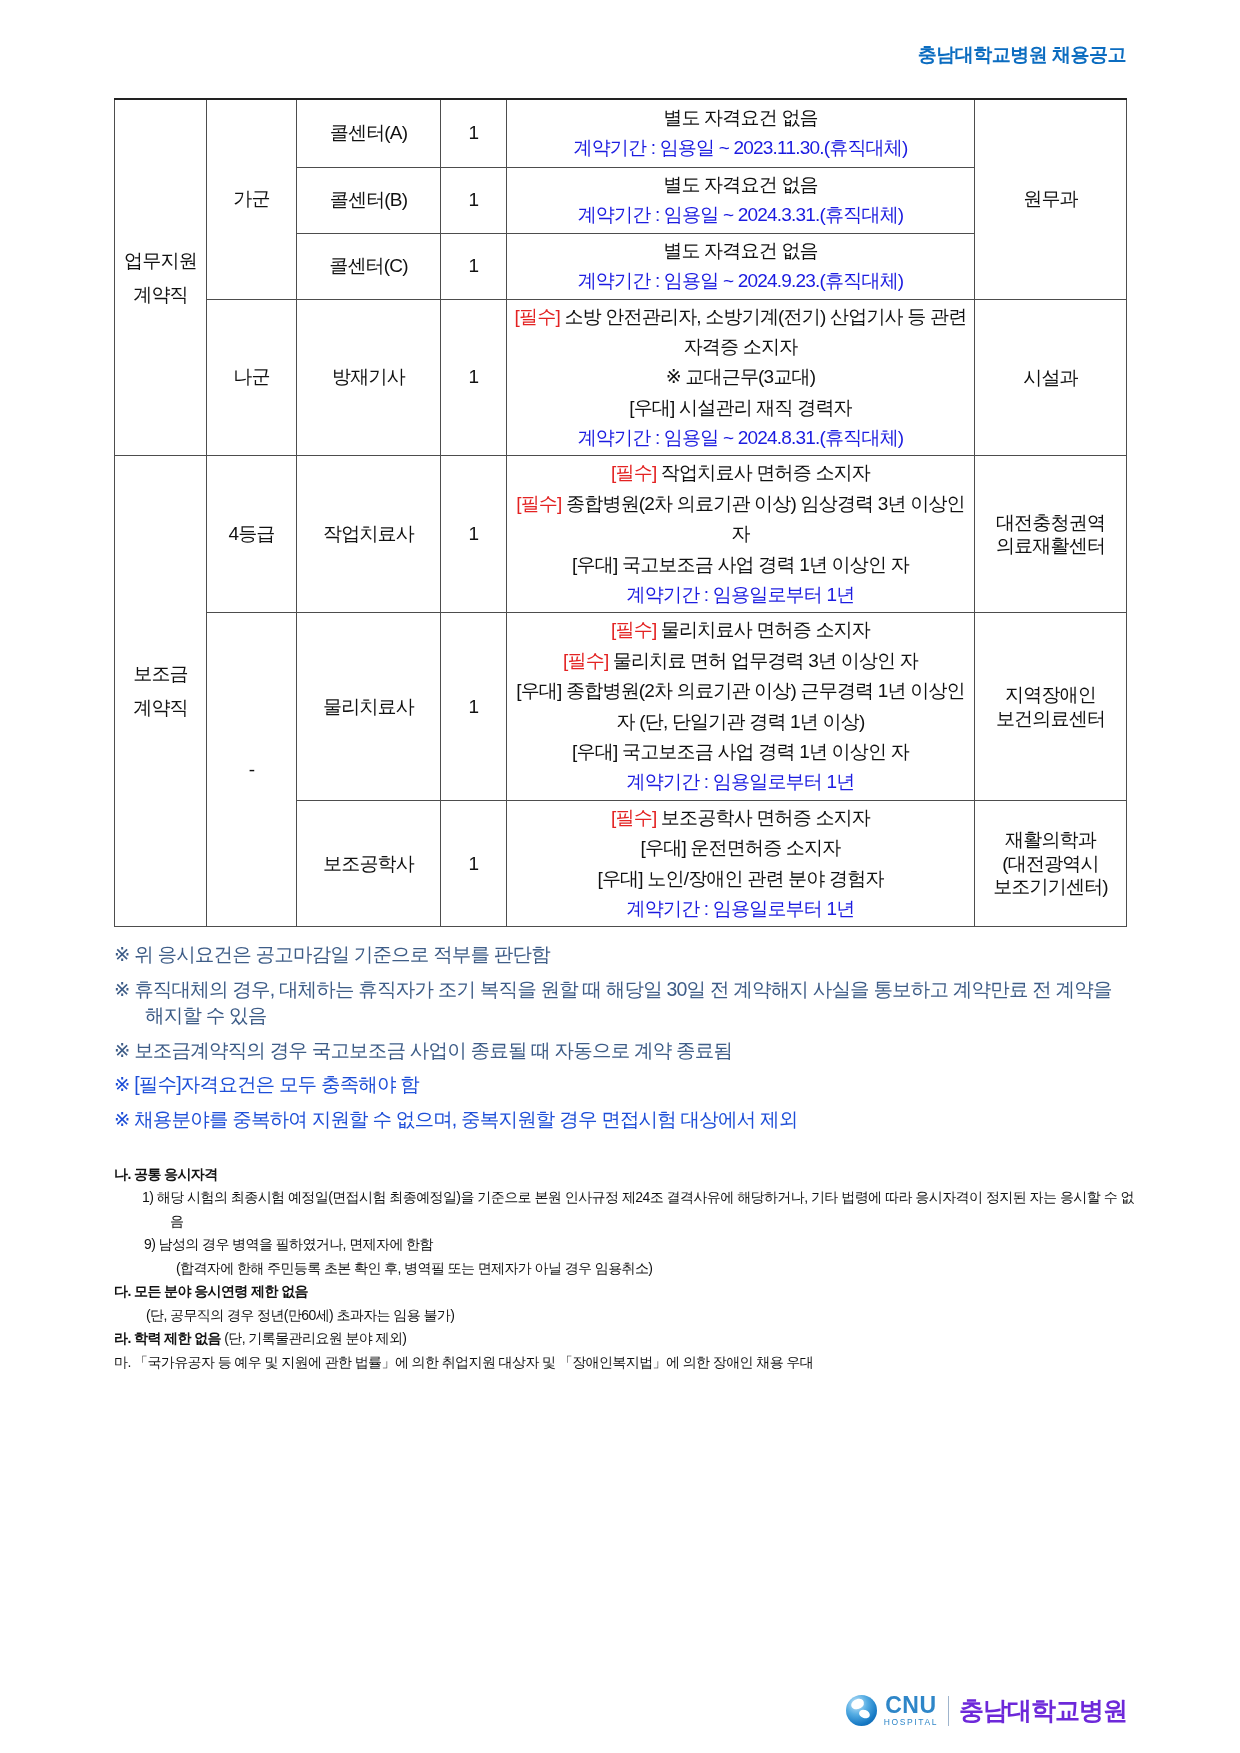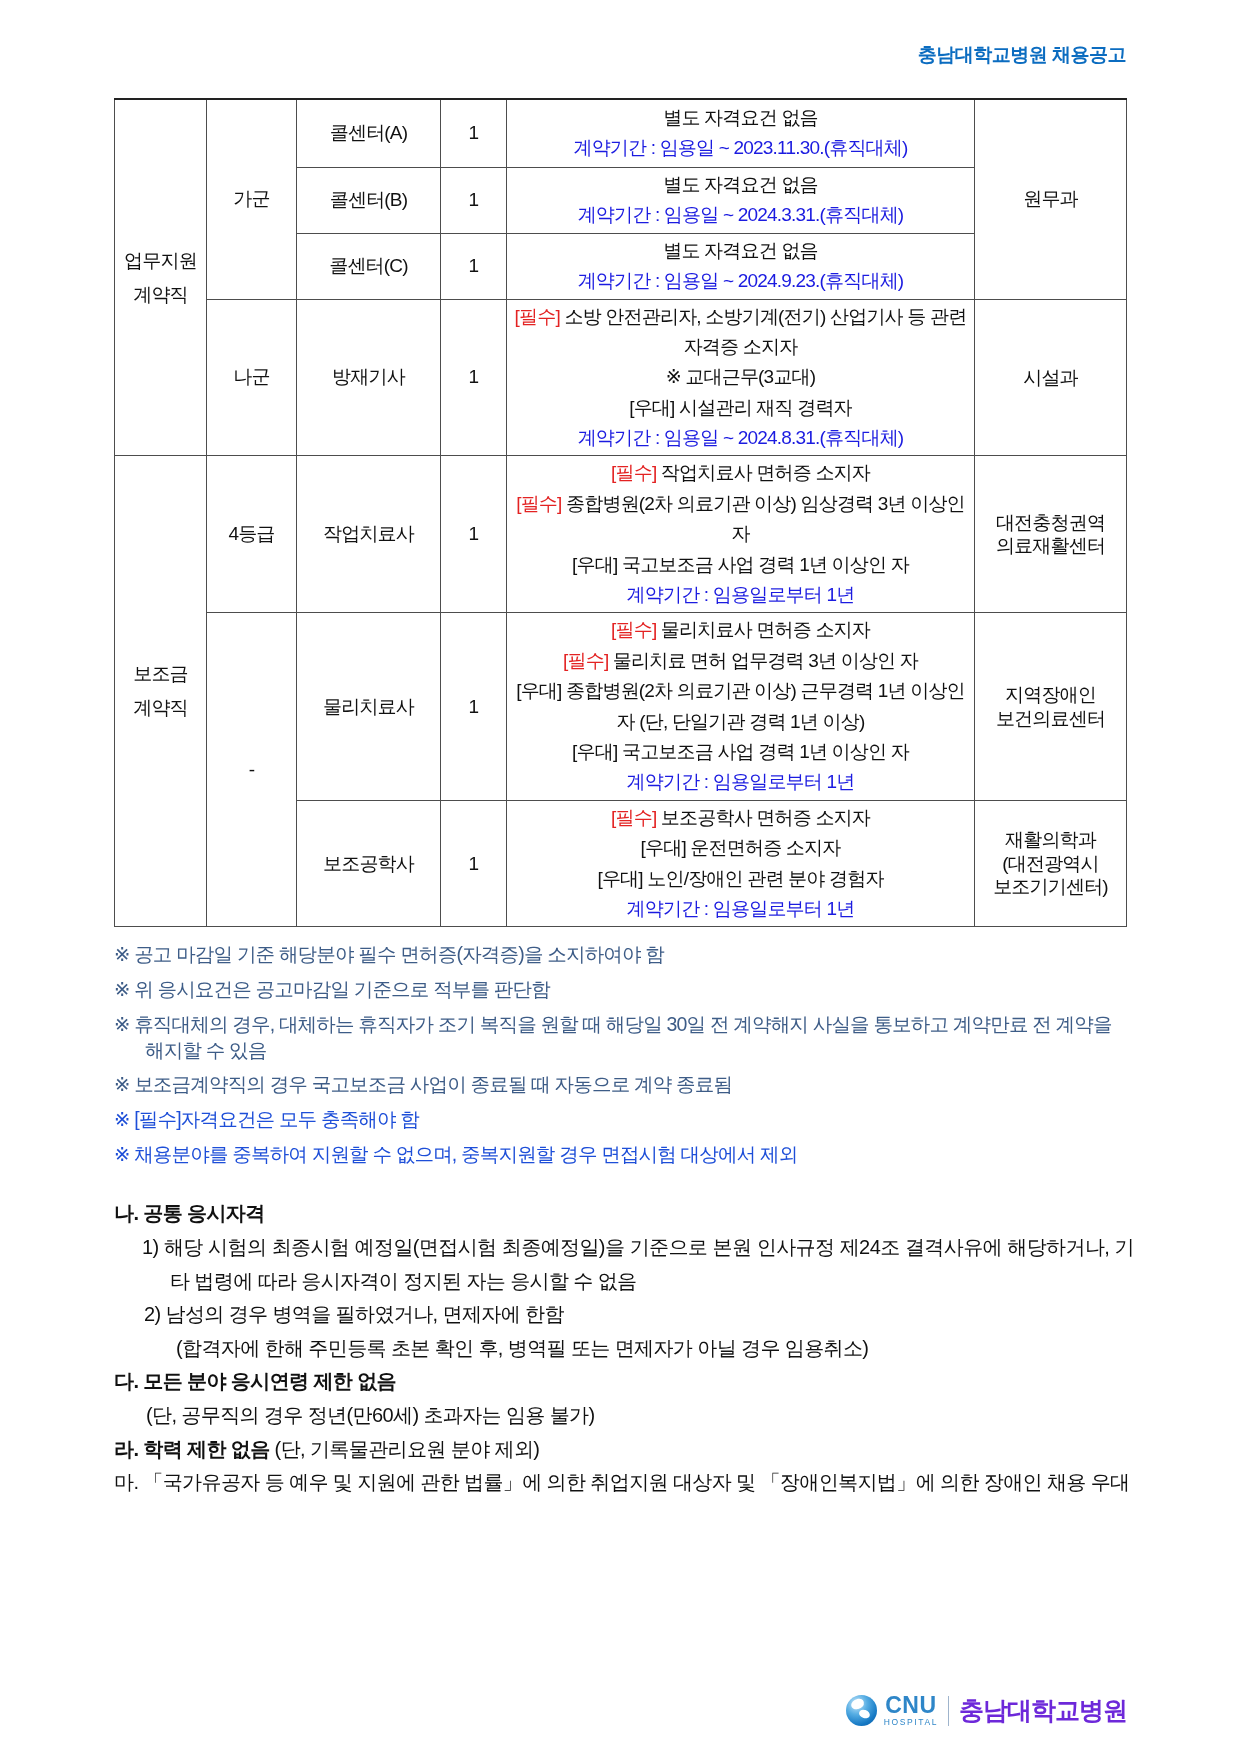--- a/index.html
+++ b/index.html
@@ -57,21 +57,21 @@
     font-size:19.5px;
     line-height:1.32;
     letter-spacing:-0.8px;
     padding-left:31px;
     text-indent:-31px;
     margin:9px 0;
   }
   .note.blue { color:#3d5c87; }
   .note.red  { color:#1d4ed8; }
 
-  .bodysec { margin-top:30px; width:1020px; font-size:20px; letter-spacing:-0.6px; }
+  .bodysec { margin-top:30px; width:1020px; font-size:14px; letter-spacing:-0.6px; }
   .bline { line-height:1.68; }
   .bline.bold { font-weight:bold; }
   .sub1 { padding-left:56px; text-indent:-28px; text-align:justify; }
   .sub1b { padding-left:56px; text-indent:-26px; }
   .sub2 { padding-left:62px; }
   .danote { padding-left:32px; }
   .hang { padding-left:38px; text-indent:-38px; text-align:justify; }
   .inlinebold { font-weight:bold; }
 
   .footer-logo {
@@ -200,32 +200,31 @@
             <div class="req-line contract">계약기간 : 임용일로부터 1년</div>
           </td>
       <td class="dept">재활의학과
 (대전광역시
 보조기기센터)</td>
     </tr>
   </tbody>
     </table>
 
   <div class="notes">
-    <div class="note blue">※ 공고 마감일 기준 해당분야 필수 면허증(자격증)을 소지하여야 함</div>
     <div class="note blue">※ 위 응시요건은 공고마감일 기준으로 적부를 판단함</div>
     <div class="note blue">※ 휴직대체의 경우, 대체하는 휴직자가 조기 복직을 원할 때 해당일 30일 전 계약해지 사실을 통보하고 계약만료 전 계약을 해지할 수 있음</div>
     <div class="note blue">※ 보조금계약직의 경우 국고보조금 사업이 종료될 때 자동으로 계약 종료됨</div>
     <div class="note red">※ [필수]자격요건은 모두 충족해야 함</div>
     <div class="note red">※ 채용분야를 중복하여 지원할 수 없으며, 중복지원할 경우 면접시험 대상에서 제외</div>
   </div>
 
   <div class="bodysec">
     <div class="bline bold">나. 공통 응시자격</div>
     <div class="bline sub1">1)  해당 시험의 최종시험 예정일(면접시험 최종예정일)을 기준으로 본원 인사규정 제24조 결격사유에 해당하거나, 기타 법령에 따라 응시자격이 정지된 자는 응시할 수 없음</div>
-    <div class="bline sub1b">2) 남성의 경우 병역을 필하였거나, 면제자에 한함</div>
+    <div class="bline sub1b">9) 남성의 경우 병역을 필하였거나, 면제자에 한함</div>
     <div class="bline sub2">(합격자에 한해 주민등록 초본 확인 후, 병역필 또는 면제자가 아닐 경우 임용취소)</div>
     <div class="bline bold">다. 모든 분야 응시연령 제한 없음</div>
     <div class="bline danote">(단, 공무직의 경우 정년(만60세) 초과자는 임용 불가)</div>
     <div class="bline"><span class="inlinebold">라. 학력 제한 없음</span><span> (단, 기록물관리요원 분야 제외)</span></div>
     <div class="bline hang">마. 「국가유공자 등 예우 및 지원에 관한 법률」에 의한 취업지원 대상자 및 「장애인복지법」에 의한 장애인 채용 우대</div>
   </div>
 
 </div>
 
 <div class="footer-logo">

